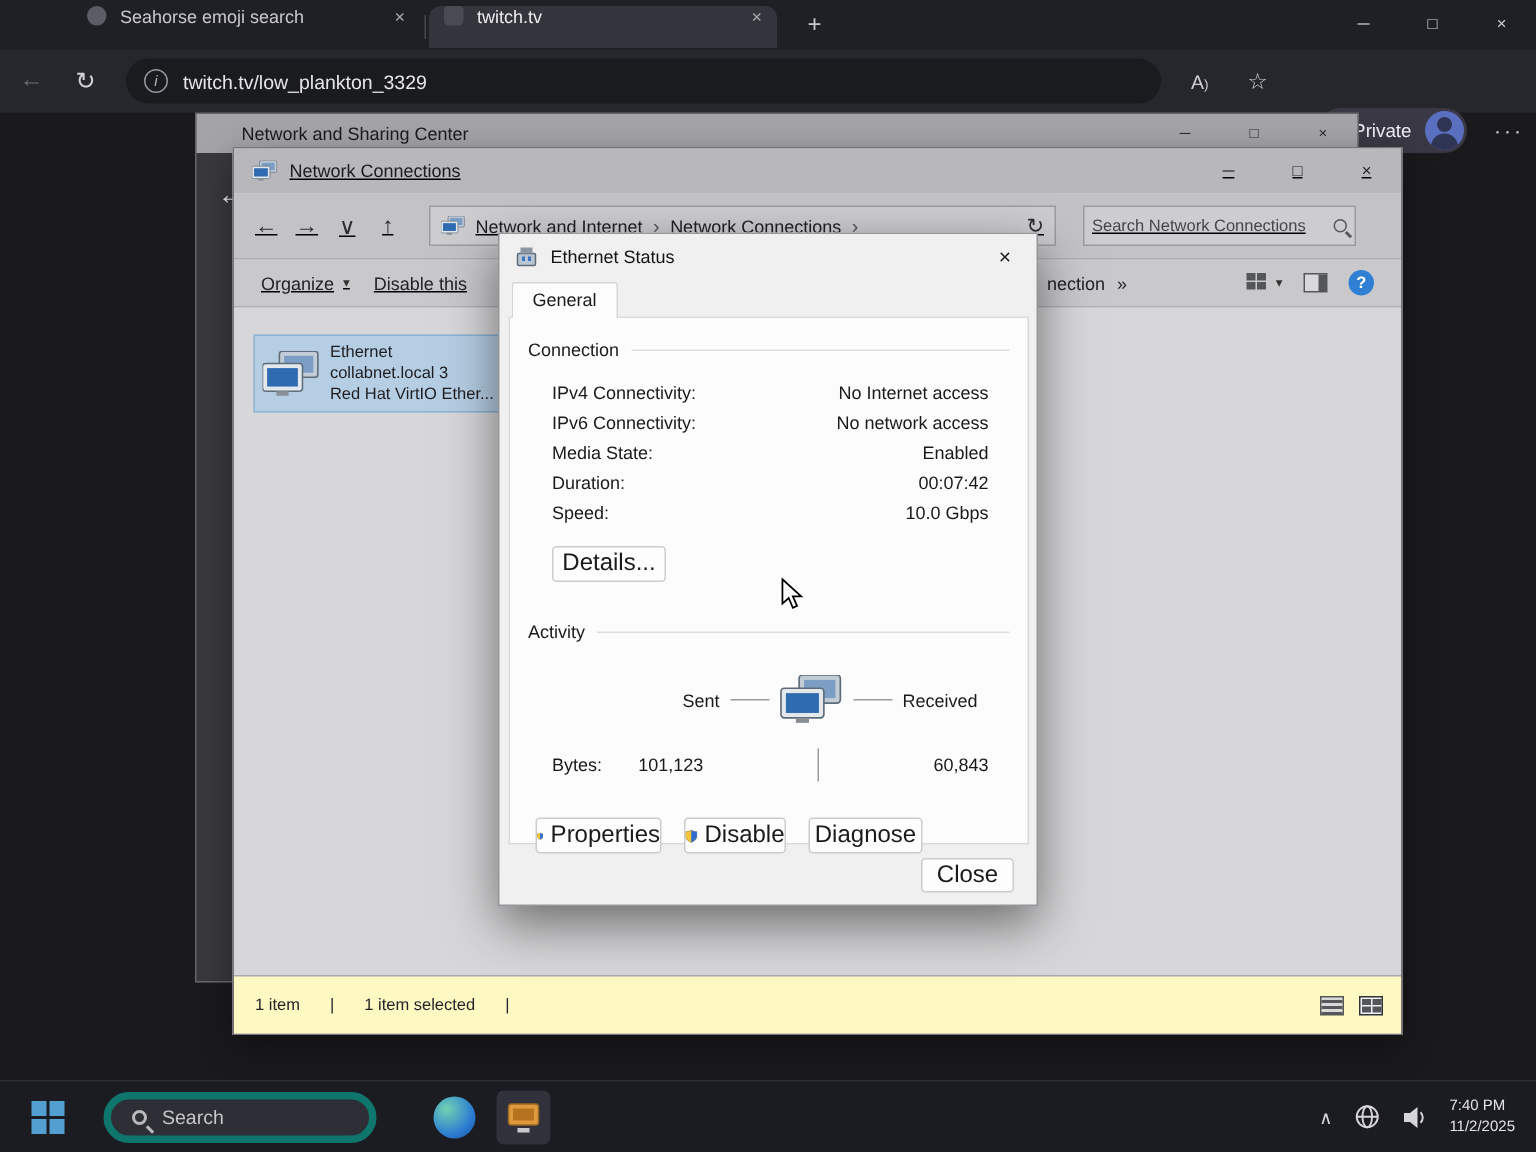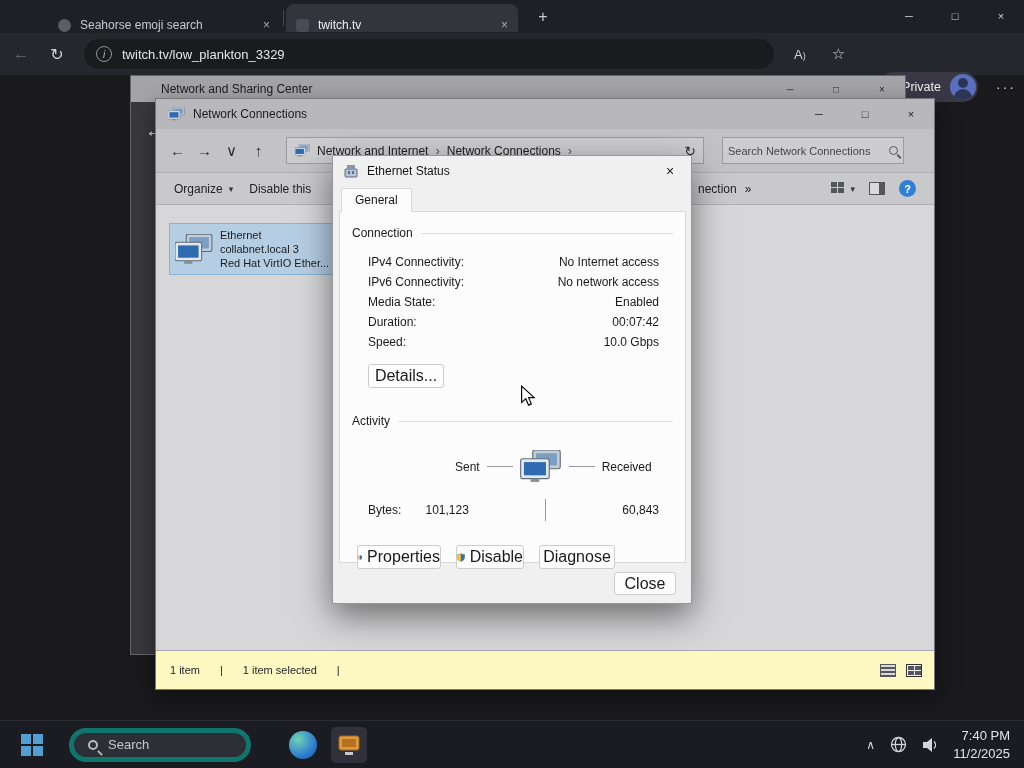--- a/index.html
+++ b/index.html
@@ -1,21 +1,21 @@
 <!DOCTYPE html>
 <html><head>
 <meta charset="utf-8">
 <style>
   *{margin:0;padding:0;box-sizing:border-box;}
   html,body{width:1024px;height:768px;background:#111;font-family:"Liberation Sans","DejaVu Sans",sans-serif;}
   .screen{position:relative;width:1024px;height:768px;overflow:hidden;background:#1a1a1d;}
 
   
   .chrome{position:absolute;top:0;left:0;width:1024px;height:75px;background:#1f2025;}
-  .tab{position:absolute;height:28px;top:4px;border-radius:8px 8px 0 0;display:flex;align-items:flex-end;padding:0 10px;font-size:12px;color:#c9c9cd;}
+  .tab{position:absolute;height:28px;top:4px;border-radius:8px 8px 0 0;display:flex;align-items:flex-start;padding:0 10px;font-size:12px;color:#c9c9cd;}
   .tab.t1{left:48px;width:232px;}
   .tab.t2{left:286px;width:232px;background:#34353c;color:#ededf1;}
   .favicon{width:13px;height:13px;border-radius:50%;background:#5c5c64;margin-right:9px;flex:0 0 auto;}
   .tab.t2 .favicon{border-radius:3px;background:#4a4a54;}
   .tab .ttl{flex:1;overflow:hidden;white-space:nowrap;}
   .tab .tclose{font-size:12px;color:#a9a9ad;margin-left:6px;}
   .tabsep{position:absolute;left:283px;top:10px;width:1px;height:16px;background:#46464e;}
   .newtab{position:absolute;left:533px;top:7px;width:20px;height:20px;color:#c9c9cd;font-size:16px;text-align:center;line-height:20px;}
   .winctl{position:absolute;right:0;top:0;height:32px;display:flex;}
   .winctl span{width:46px;height:32px;display:flex;align-items:center;justify-content:center;color:#d4d4d8;font-size:11px;}
@@ -35,21 +35,21 @@
   .menudots{position:absolute;right:8px;top:46px;color:#d2d2d6;font-size:14px;letter-spacing:2px;}
 
   
   .nsc{position:absolute;left:130px;top:75px;width:776px;height:580px;background:#39393d;border:1px solid #66666a;}
   .nsc-title{height:26px;background:#a4a4a8;display:flex;align-items:center;padding-left:30px;font-size:12px;color:#1b1b1e;}
   .nsc-ctl{margin-left:auto;display:flex;height:100%;}
   .nsc-ctl span{width:46px;display:flex;align-items:center;justify-content:center;font-size:10px;color:#2a2a2e;}
   .nsc-back{position:absolute;left:14px;top:44px;color:#e9e9ed;font-size:19px;}
 
   
-  .nc{position:absolute;left:155px;top:98px;width:780px;height:592px;background:#d6d6d8;border:1px solid #76767a;box-shadow:0 8px 22px rgba(0,0,0,.4);}
+  .nc{position:absolute;left:155px;top:98px;width:780px;height:592px;background:#d6d6d8;border:1px solid #76767a;box-shadow:0 8px 22px rgba(0,0,0,.4);text-decoration:underline;}
   .nc-title{height:30px;background:#b8b8bc;display:flex;align-items:center;padding-left:12px;font-size:12px;color:#1b1b1e;gap:8px;}
   .nc-ctl{margin-left:auto;display:flex;height:100%;}
   .nc-ctl span{width:46px;display:flex;align-items:center;justify-content:center;font-size:11px;color:#222226;}
   .nc-nav{height:44px;background:#c3c3c6;border-bottom:1px solid #aeaeb2;display:flex;align-items:center;padding-left:8px;}
   .nc-arrow{width:27px;text-align:center;font-size:15px;color:#2c2c30;}
   .crumbbar{margin-left:14px;width:418px;height:27px;background:#cdcdd0;border:1px solid #9c9ca0;display:flex;align-items:center;padding:0 7px;font-size:12px;color:#202024;gap:7px;}
   .crumb-chev{color:#55555a;font-size:13px;}
   .crumb-refresh{margin-left:auto;color:#2c2c30;font-size:14px;}
   .searchbar{margin-left:18px;width:182px;height:27px;background:#cdcdd0;border:1px solid #9c9ca0;display:flex;align-items:center;padding:0 5px;gap:6px;}
   .searchbar input{border:none;background:transparent;font-size:11px;color:#3a3a3e;width:100%;outline:none;font-family:inherit;}
@@ -109,21 +109,21 @@
   .taskbar{position:absolute;left:0;top:720px;width:1024px;height:48px;background:#1b1c21;border-top:1px solid #2b2c32;display:flex;align-items:center;}
   .start{margin-left:21px;width:22px;height:22px;display:grid;grid-template-columns:10px 10px;grid-template-rows:10px 10px;gap:2px;}
   .start div{background:#549fd2;}
   .tb-search{margin-left:26px;width:182px;height:34px;border-radius:17px;background:#2e2f36;border:5px solid #0f766e;display:flex;align-items:center;padding-left:14px;gap:10px;color:#c6c6ca;font-size:13px;}
   .mag2{width:10px;height:10px;border:2px solid #b9b9bd;border-radius:50%;position:relative;flex:0 0 auto;}
   .mag2::after{content:"";position:absolute;width:2px;height:6px;background:#b9b9bd;transform:rotate(-45deg);left:9px;top:8px;}
   .edge{margin-left:38px;width:28px;height:28px;border-radius:50%;background:radial-gradient(circle at 32% 30%,#6fd3b2,#2d7dd2 62%,#1a4fa0);}
   .appico{margin-left:14px;width:36px;height:36px;border-radius:5px;background:#30313a;display:flex;align-items:center;justify-content:center;}
   .tray{margin-left:auto;display:flex;align-items:center;gap:15px;padding-right:14px;}
   .tray-chev{color:#d8d8da;font-size:12px;}
-  .clock{text-align:right;font-size:13px;color:#e4e4e8;line-height:1.35;}
+  .clock{font-size:10px;color:#e4e4e8;line-height:1.35;}
 </style>
 </head>
 <body>
 
 <svg width="0" height="0" style="position:absolute">
   <defs>
     <g id="pc-pair">
       <rect x="11" y="0" width="25" height="17" rx="2" fill="#c2ccd6" stroke="#5e6c7a"></rect>
       <rect x="14" y="3" width="19" height="11" fill="#7d9ec4"></rect>
       <rect x="0" y="8" width="26" height="18" rx="2" fill="#e3e8ed" stroke="#5e6c7a"></rect>

